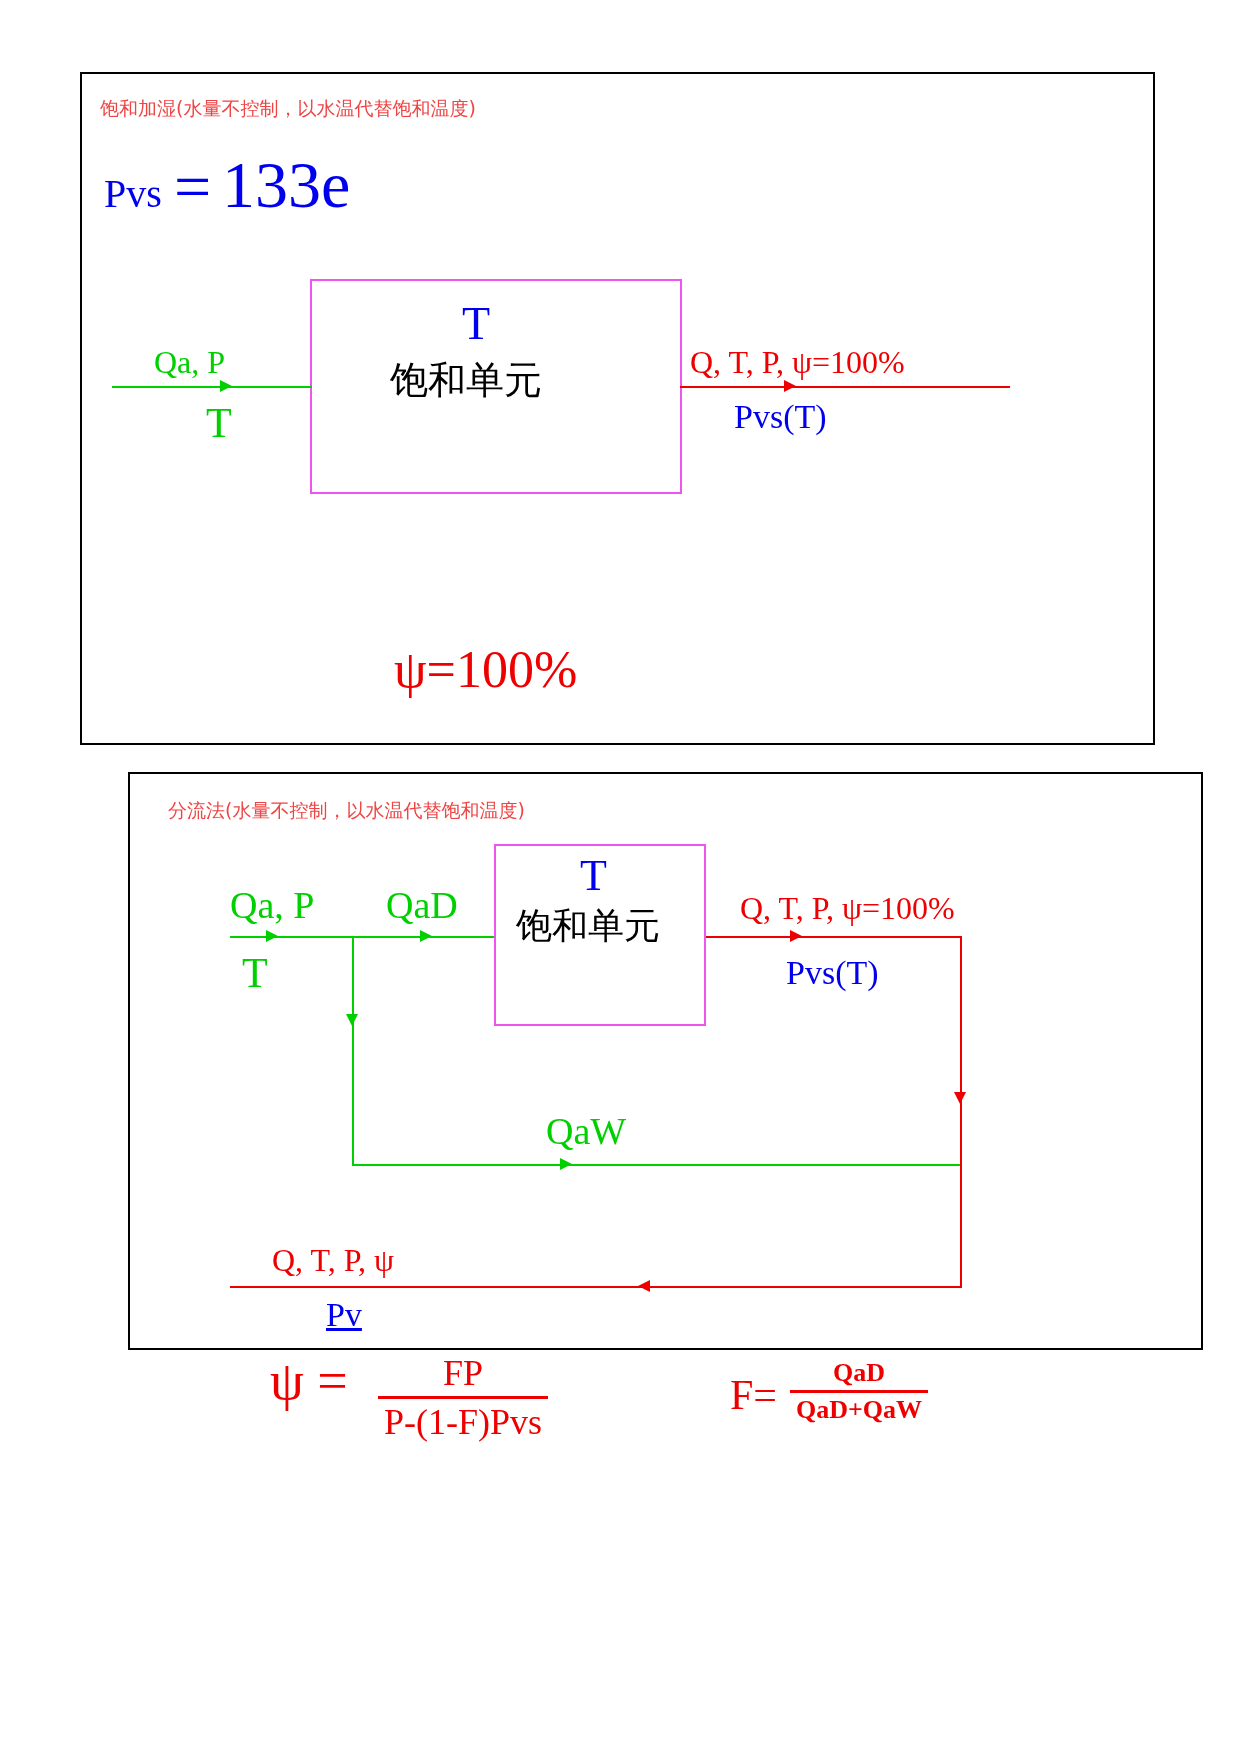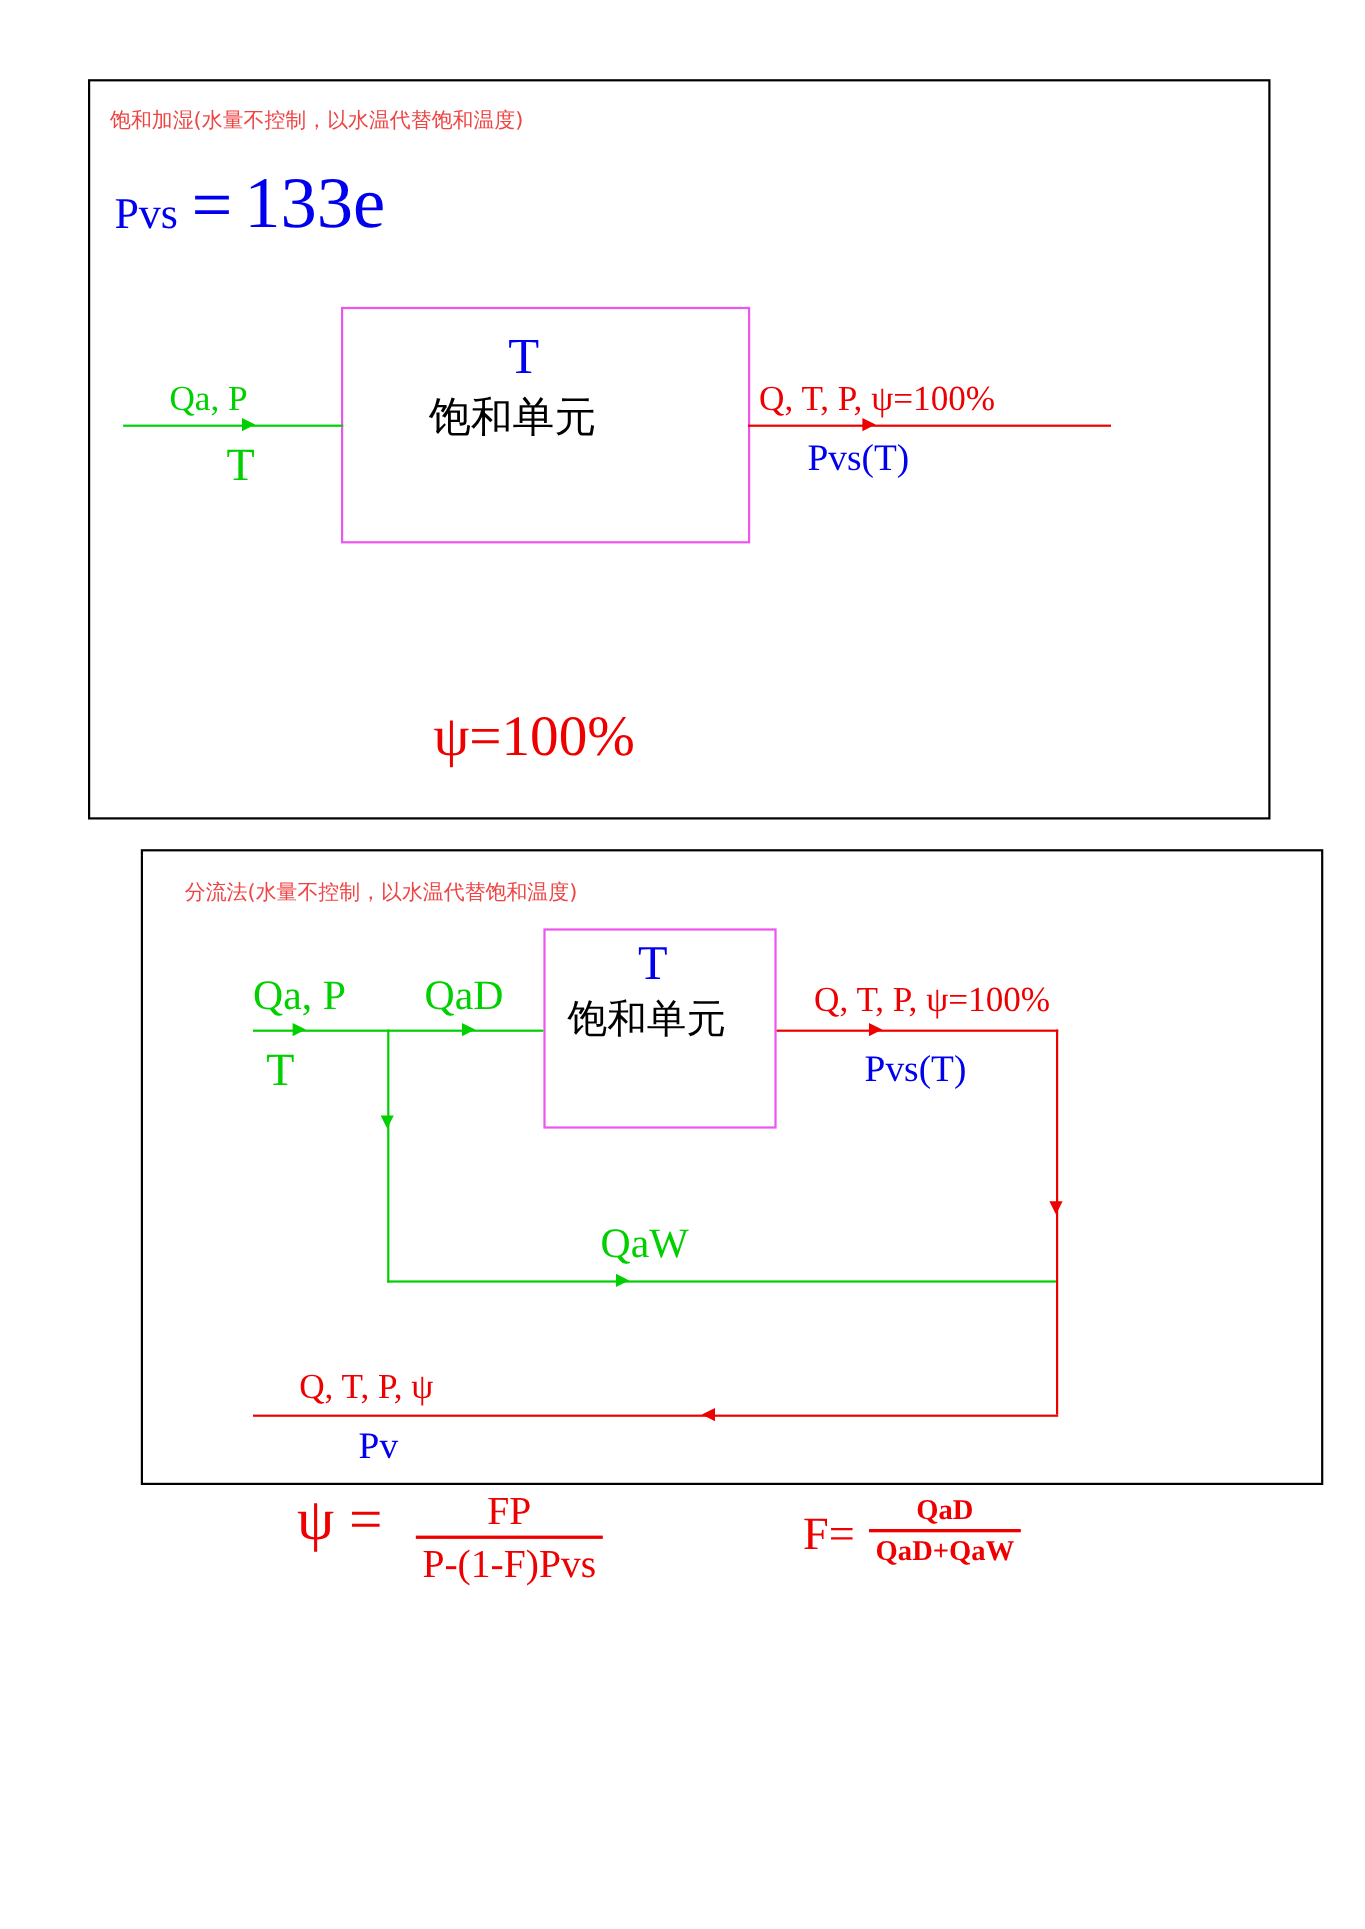--- a/index.html
+++ b/index.html
@@ -169,21 +169,21 @@
   <div class="arrow arrow-r-red" style="left: 660px; top: 156px;"></div>
   <div class="txt red" style="left: 610px; top: 118px; font-size: 32px;">Q, T, P, ψ=100%</div>
   <div class="txt blue" style="left: 656px; top: 182px; font-size: 34px;">Pvs(T)</div>
 
   <div class="line-v r-line" style="left: 830px; top: 162px; height: 350px;"></div>
   <div class="arrow arrow-d-red" style="left: 824px; top: 318px;"></div>
 
   <div class="line-h r-line" style="left: 100px; top: 512px; width: 732px;"></div>
   <div class="arrow arrow-l-red" style="left: 508px; top: 506px;"></div>
   <div class="txt red" style="left: 142px; top: 470px; font-size: 32px;">Q, T, P, ψ</div>
-  <div class="txt blue" style="left: 196px; top: 524px; font-size: 34px;">Pv</div>
+  <div class="txt blue" style="left: 196px; top: 524px; font-size: 34px; text-decoration: underline;">Pv</div>
 
   <div class="txt red" style="left: 140px; top: 580px; font-size: 54px;">ψ =</div>
   <div class="frac red" style="left: 248px; top: 578px; font-size: 36px;">
     <span class="num">FP</span>
     <span class="den">P-(1-F)Pvs</span>
   </div>
 
   <div class="txt red" style="left: 600px; top: 600px; font-size: 42px;">F=</div>
   <div class="frac red" style="left: 660px; top: 584px; font-size: 26px; font-weight: bold;">
     <span class="num">QaD</span>

